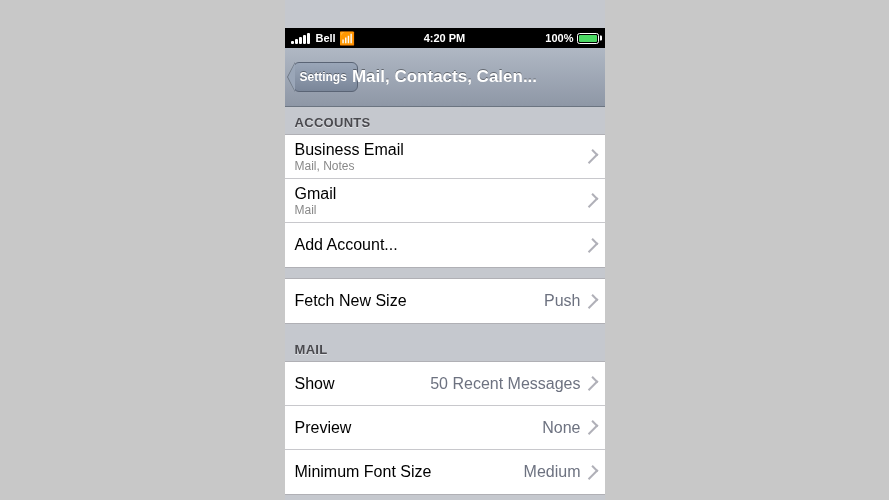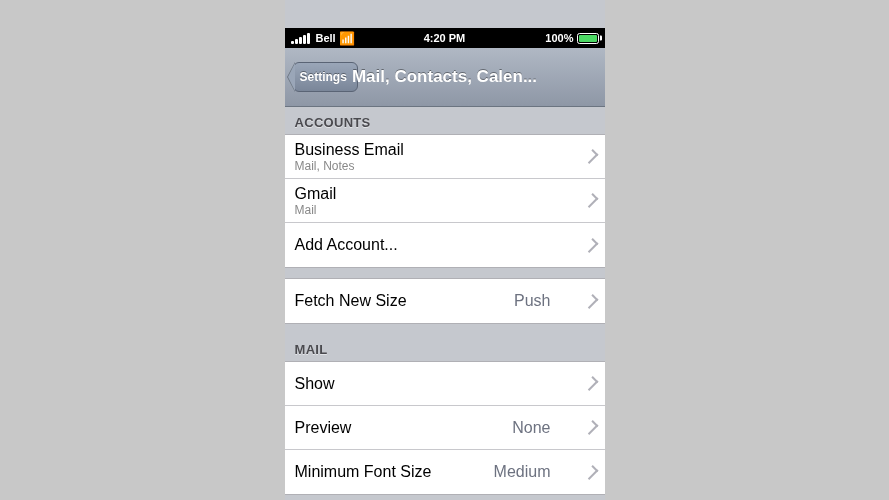--- a/index.html
+++ b/index.html
@@ -182,21 +182,20 @@
 
     .table-row {
       display: flex;
       align-items: center;
       padding: 0 10px;
       height: 44px;
       background: #fff;
       border-bottom: 1px solid #c8c8cc;
       cursor: pointer;
       position: relative;
-      gap: 30px;
     }
 
     .table-row:last-child {
       border-bottom: none;
     }
 
     .row-main {
       display: flex;
       flex-direction: column;
       flex: 1;
@@ -319,20 +318,21 @@
     </div>
 
     <div class="section-header">Mail</div>
 
     <div class="table-group">
 
       <div class="table-row">
         <div class="row-main">
           <span class="row-title">Show</span>
         </div>
+        <span class="row-value">50 Recent Messages</span>
         <div class="chevron"></div>
       </div>
 
       <div class="table-row">
         <div class="row-main">
           <span class="row-title">Preview</span>
         </div>
         <span class="row-value">None</span>
         <div class="chevron"></div>
       </div>

